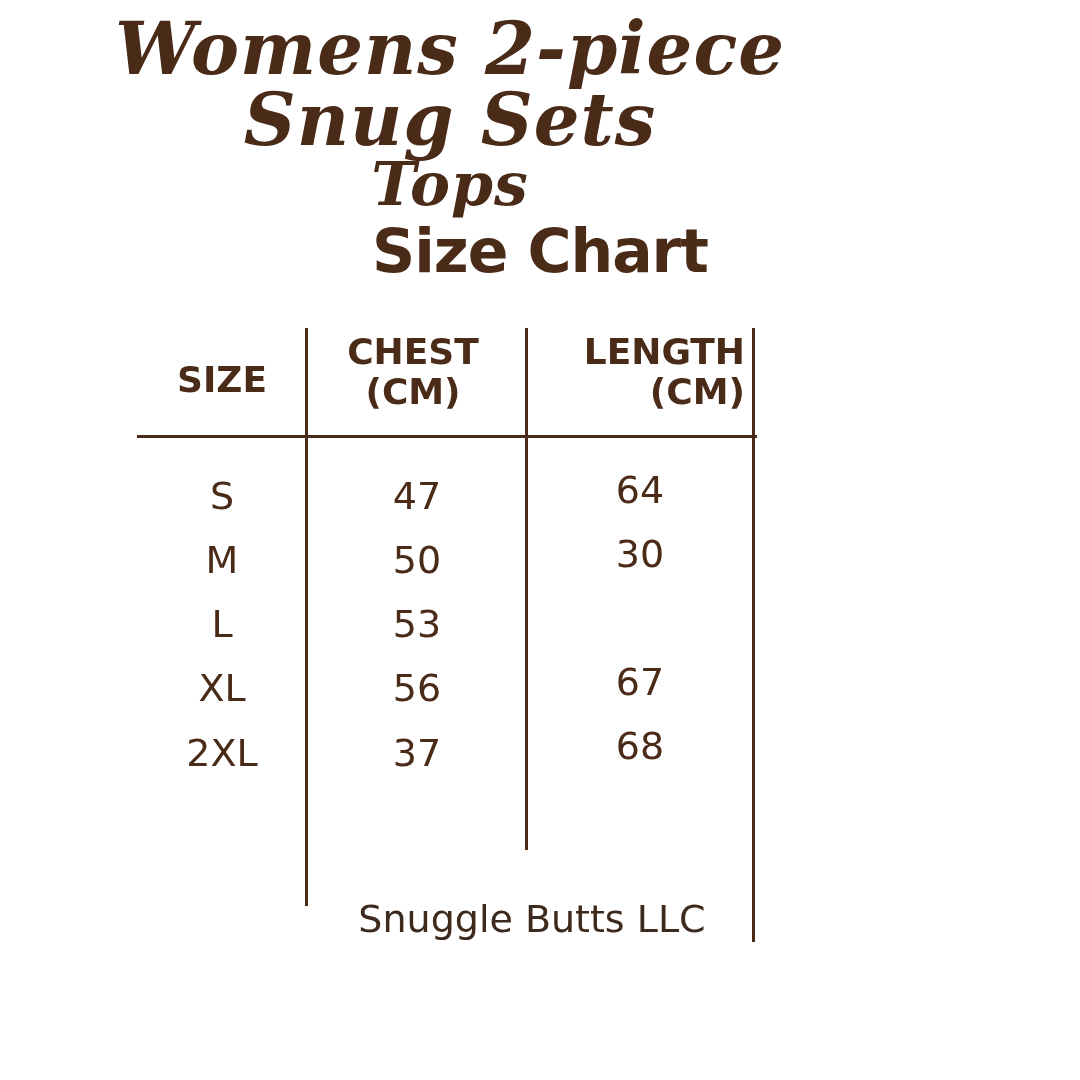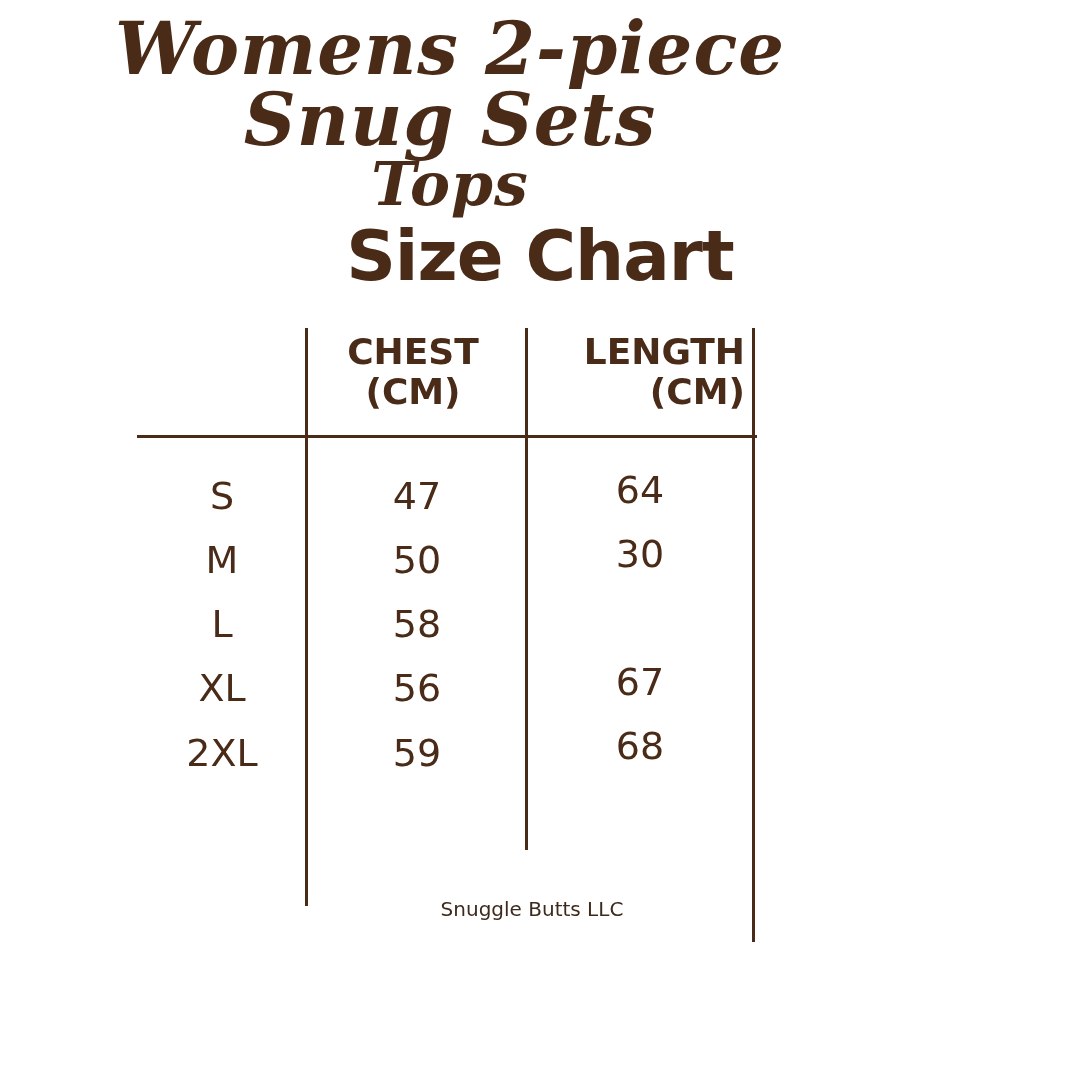--- a/index.html
+++ b/index.html
@@ -41,21 +41,21 @@
   }
 
   .size-chart-title {
     position: absolute;
     left: 0;
     top: 216px;
     width: 1080px;
     text-align: center;
     font-family: "DejaVu Sans", sans-serif;
     font-weight: 700;
-    font-size: 69px;
+    font-size: 60px;
     letter-spacing: -1px;
     color: #4a2b18;
   }
 
   
   .table-wrap {
     position: absolute;
     left: 137px;
     top: 322px;
     width: 620px;
@@ -120,21 +120,21 @@
   .c-length.r3 { top: 338px; }
   .c-length.r4 { top: 402px; }
 
   .footer-text {
     position: absolute;
     left: 180px;
     top: 575px;
     width: 430px;
     text-align: center;
     font-family: "DejaVu Sans", sans-serif;
-    font-size: 20px;
+    font-size: 38px;
     color: #3d2a1c;
   }
 </style>
 </head>
 <body>
 
 <div class="page">
 
   <div class="script-title">
     <span>Womens 2-piece Snug Sets</span>
@@ -143,46 +143,47 @@
 
   <div class="size-chart-title">Size Chart</div>
 
   <div class="table-wrap">
 
     <div class="vrule col1"></div>
     <div class="vrule col2"></div>
     <div class="vrule col3"></div>
     <div class="hrule"></div>
 
+    <div class="head-cell head-size">SIZE</div>
 
     <div class="head-cell head-chest">
       <div>CHEST</div>
       <div>(CM)</div>
     </div>
 
     <div class="head-cell head-length">
       <div>LENGTH</div>
       <div>(CM)</div>
     </div>
 
     <div class="body-cell c-size r0">S</div>
     <div class="body-cell c-chest r0">47</div>
     <div class="body-cell c-length r0">64</div>
 
     <div class="body-cell c-size r1">M</div>
     <div class="body-cell c-chest r1">50</div>
     <div class="body-cell c-length r1">30</div>
 
     <div class="body-cell c-size r2">L</div>
-    <div class="body-cell c-chest r2">58</div>
+    <div class="body-cell c-chest r2">53</div>
 
     <div class="body-cell c-size r3">XL</div>
     <div class="body-cell c-chest r3">56</div>
     <div class="body-cell c-length r3">67</div>
 
     <div class="body-cell c-size r4">2XL</div>
-    <div class="body-cell c-chest r4">59</div>
+    <div class="body-cell c-chest r4">37</div>
     <div class="body-cell c-length r4">68</div>
 
     <div class="footer-text">Snuggle Butts LLC</div>
   </div>
 
 </div>
 
 </body></html>

